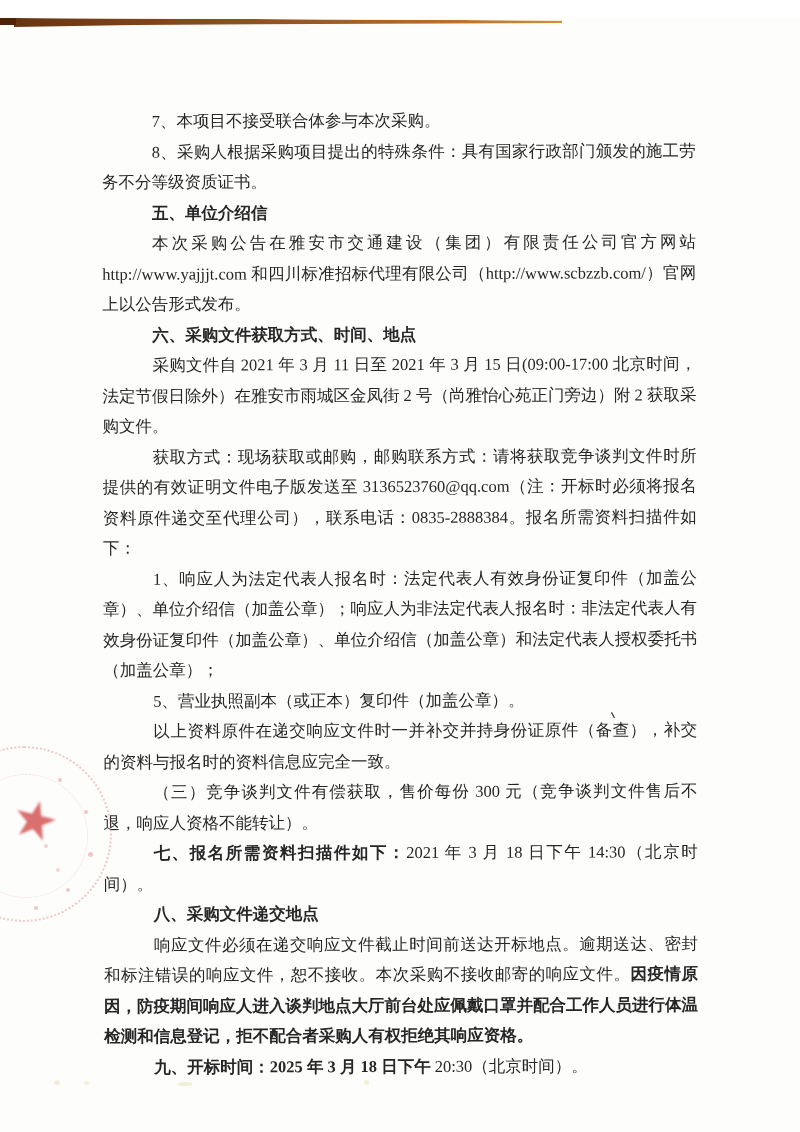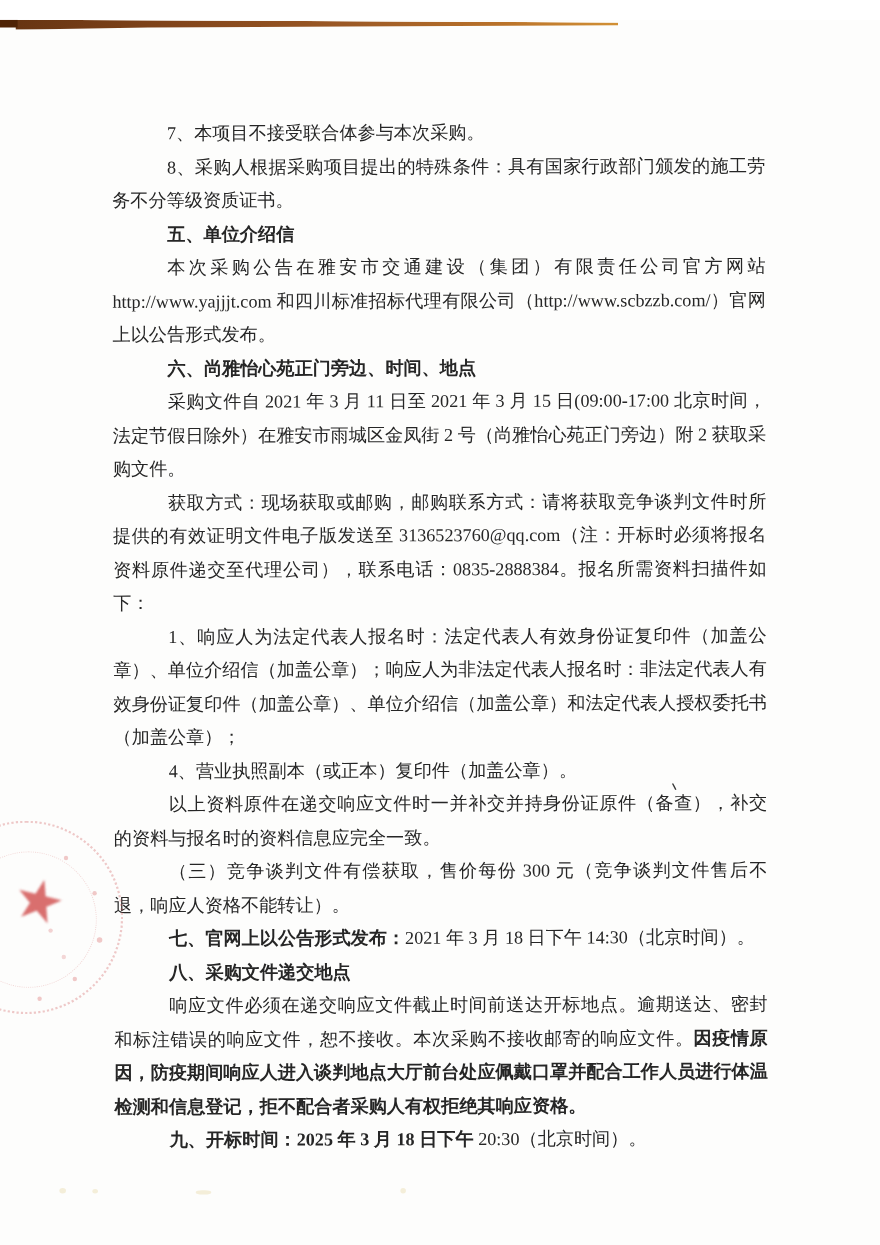--- a/index.html
+++ b/index.html
@@ -120,28 +120,28 @@
 <div class="page">
 
   <div class="scan-edge"></div>
   <div class="scan-edge-corner"></div>
 
   <div class="doc-body">
       <p class="para"><span>7、本项目不接受联合体参与本次采购。</span></p>
       <p class="para"><span>8、采购人根据采购项目提出的特殊条件：具有国家行政部门颁发的施工劳务不分等级资质证书。</span></p>
       <p class="para"><span class="bold">五、单位介绍信</span></p>
       <p class="para"><span>本次采购公告在雅安市交通建设（集团）有限责任公司官方网站 http://www.yajjjt.com 和四川标准招标代理有限公司（http://www.scbzzb.com/）官网上以公告形式发布。</span></p>
-      <p class="para"><span class="bold">六、尚雅怡心苑正门旁边、时间、地点</span></p>
+      <p class="para"><span class="bold">六、采购文件获取方式、时间、地点</span></p>
       <p class="para"><span>采购文件自 2021 年 3 月 11 日至 2021 年 3 月 15 日(09:00-17:00 北京时间，法定节假日除外）在雅安市雨城区金凤街 2 号（尚雅怡心苑正门旁边）附 2 获取采购文件。</span></p>
       <p class="para"><span>获取方式：现场获取或邮购，邮购联系方式：请将获取竞争谈判文件时所提供的有效证明文件电子版发送至 3136523760@qq.com（注：开标时必须将报名资料原件递交至代理公司），联系电话：0835-2888384。报名所需资料扫描件如下：</span></p>
       <p class="para"><span>1、响应人为法定代表人报名时：法定代表人有效身份证复印件（加盖公章）、单位介绍信（加盖公章）；响应人为非法定代表人报名时：非法定代表人有效身份证复印件（加盖公章）、单位介绍信（加盖公章）和法定代表人授权委托书（加盖公章）；</span></p>
-      <p class="para"><span>4、营业执照副本（或正本）复印件（加盖公章）。</span></p>
+      <p class="para"><span>5、营业执照副本（或正本）复印件（加盖公章）。</span></p>
       <p class="para"><span>以上资料原件在递交响应文件时一并补交并持身份证原件（备查），补交的资料与报名时的资料信息应完全一致。</span></p>
       <p class="para"><span>（三）竞争谈判文件有偿获取，售价每份 300 元（竞争谈判文件售后不退，响应人资格不能转让）。</span></p>
-      <p class="para"><span class="bold">七、官网上以公告形式发布：</span><span>2021 年 3 月 18 日下午 14:30（北京时间）。</span></p>
+      <p class="para"><span class="bold">七、报名所需资料扫描件如下：</span><span>2021 年 3 月 18 日下午 14:30（北京时间）。</span></p>
       <p class="para"><span class="bold">八、采购文件递交地点</span></p>
       <p class="para"><span>响应文件必须在递交响应文件截止时间前送达开标地点。逾期送达、密封和标注错误的响应文件，恕不接收。本次采购不接收邮寄的响应文件。</span><span class="bold">因疫情原因，防疫期间响应人进入谈判地点大厅前台处应佩戴口罩并配合工作人员进行体温检测和信息登记，拒不配合者采购人有权拒绝其响应资格。</span></p>
       <p class="para"><span class="bold">九、开标时间：2025 年 3 月 18 日下午</span><span> 20:30（北京时间）。</span></p>
     </div>
 
   <div class="stamp">
     <span class="ring-inner"></span>
     <span class="star">★</span>
     <i class="s1"></i>
     <i class="s2"></i>

